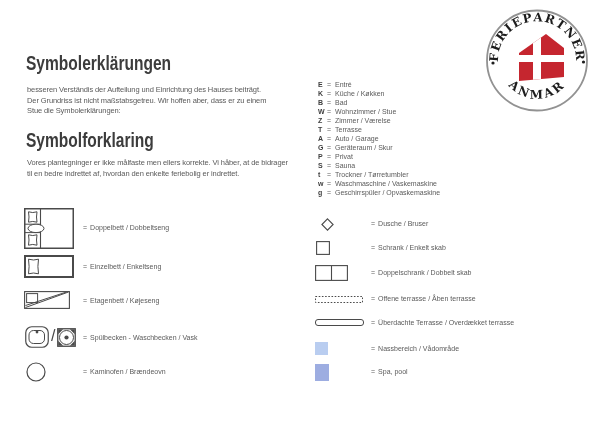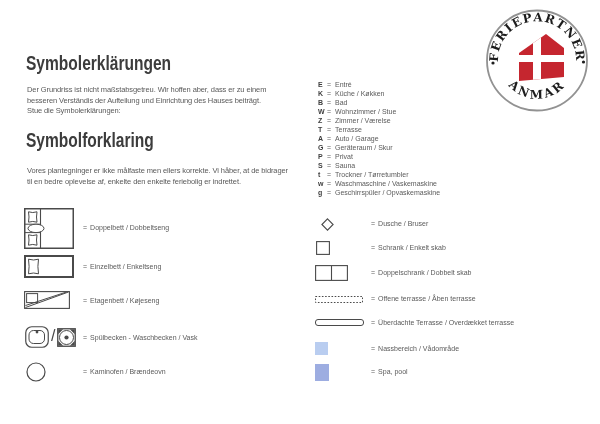--- a/index.html
+++ b/index.html
@@ -24,29 +24,29 @@
 
   svg .ln { stroke:#4a4a4a; fill:none; }
 </style>
 </head>
 <body>
 
 <div class="page">
 
   <div class="h-title" style="top:51px;">Symbolerklärungen</div>
   <div class="para" style="top:85px;">
+    <div>besseren Verständis der Aufteilung und Einrichtung des Hauses beiträgt.</div>
     <div>Der Grundriss ist nicht maßstabsgetreu. Wir hoffen aber, dass er zu einem</div>
-    <div>besseren Verständis der Aufteilung und Einrichtung des Hauses beiträgt.</div>
     <div>Stue die Symbolerklärungen:</div>
   </div>
 
   <div class="h-title" style="top:128px;">Symbolforklaring</div>
-  <div class="para" style="top:158px;margin-top:8px;">
+  <div class="para" style="top:158px;">
     <div>Vores plantegninger er ikke målfaste men ellers korrekte. Vi håber, at de bidrager</div>
-    <div>til en bedre oplevelse af, enkelte den enkelte feriebolig er indrettet.</div>
+    <div>til en bedre indrettet af, hvordan den enkelte feriebolig er indrettet.</div>
   </div>
 
   <svg class="icon-abs" style="left:484px;top:8px;" width="106" height="106" viewBox="0 0 106 106">
     <circle cx="53" cy="52.5" r="50" fill="#ffffff" stroke-width="1.8" stroke="#929292"></circle>
     <defs>
       <path id="arcTop" d="M 16.4,65.8 A 39,39 0 1 1 89.6,65.8" fill="none"></path>
       <path id="arcBottom" d="M 23.0,75.9 A 38,38 0 0 0 83.0,75.9" fill="none"></path>
       <clipPath id="houseClip">
         <polygon points="35,73 35,45 62,26 80,40 80,69"></polygon>
       </clipPath>

